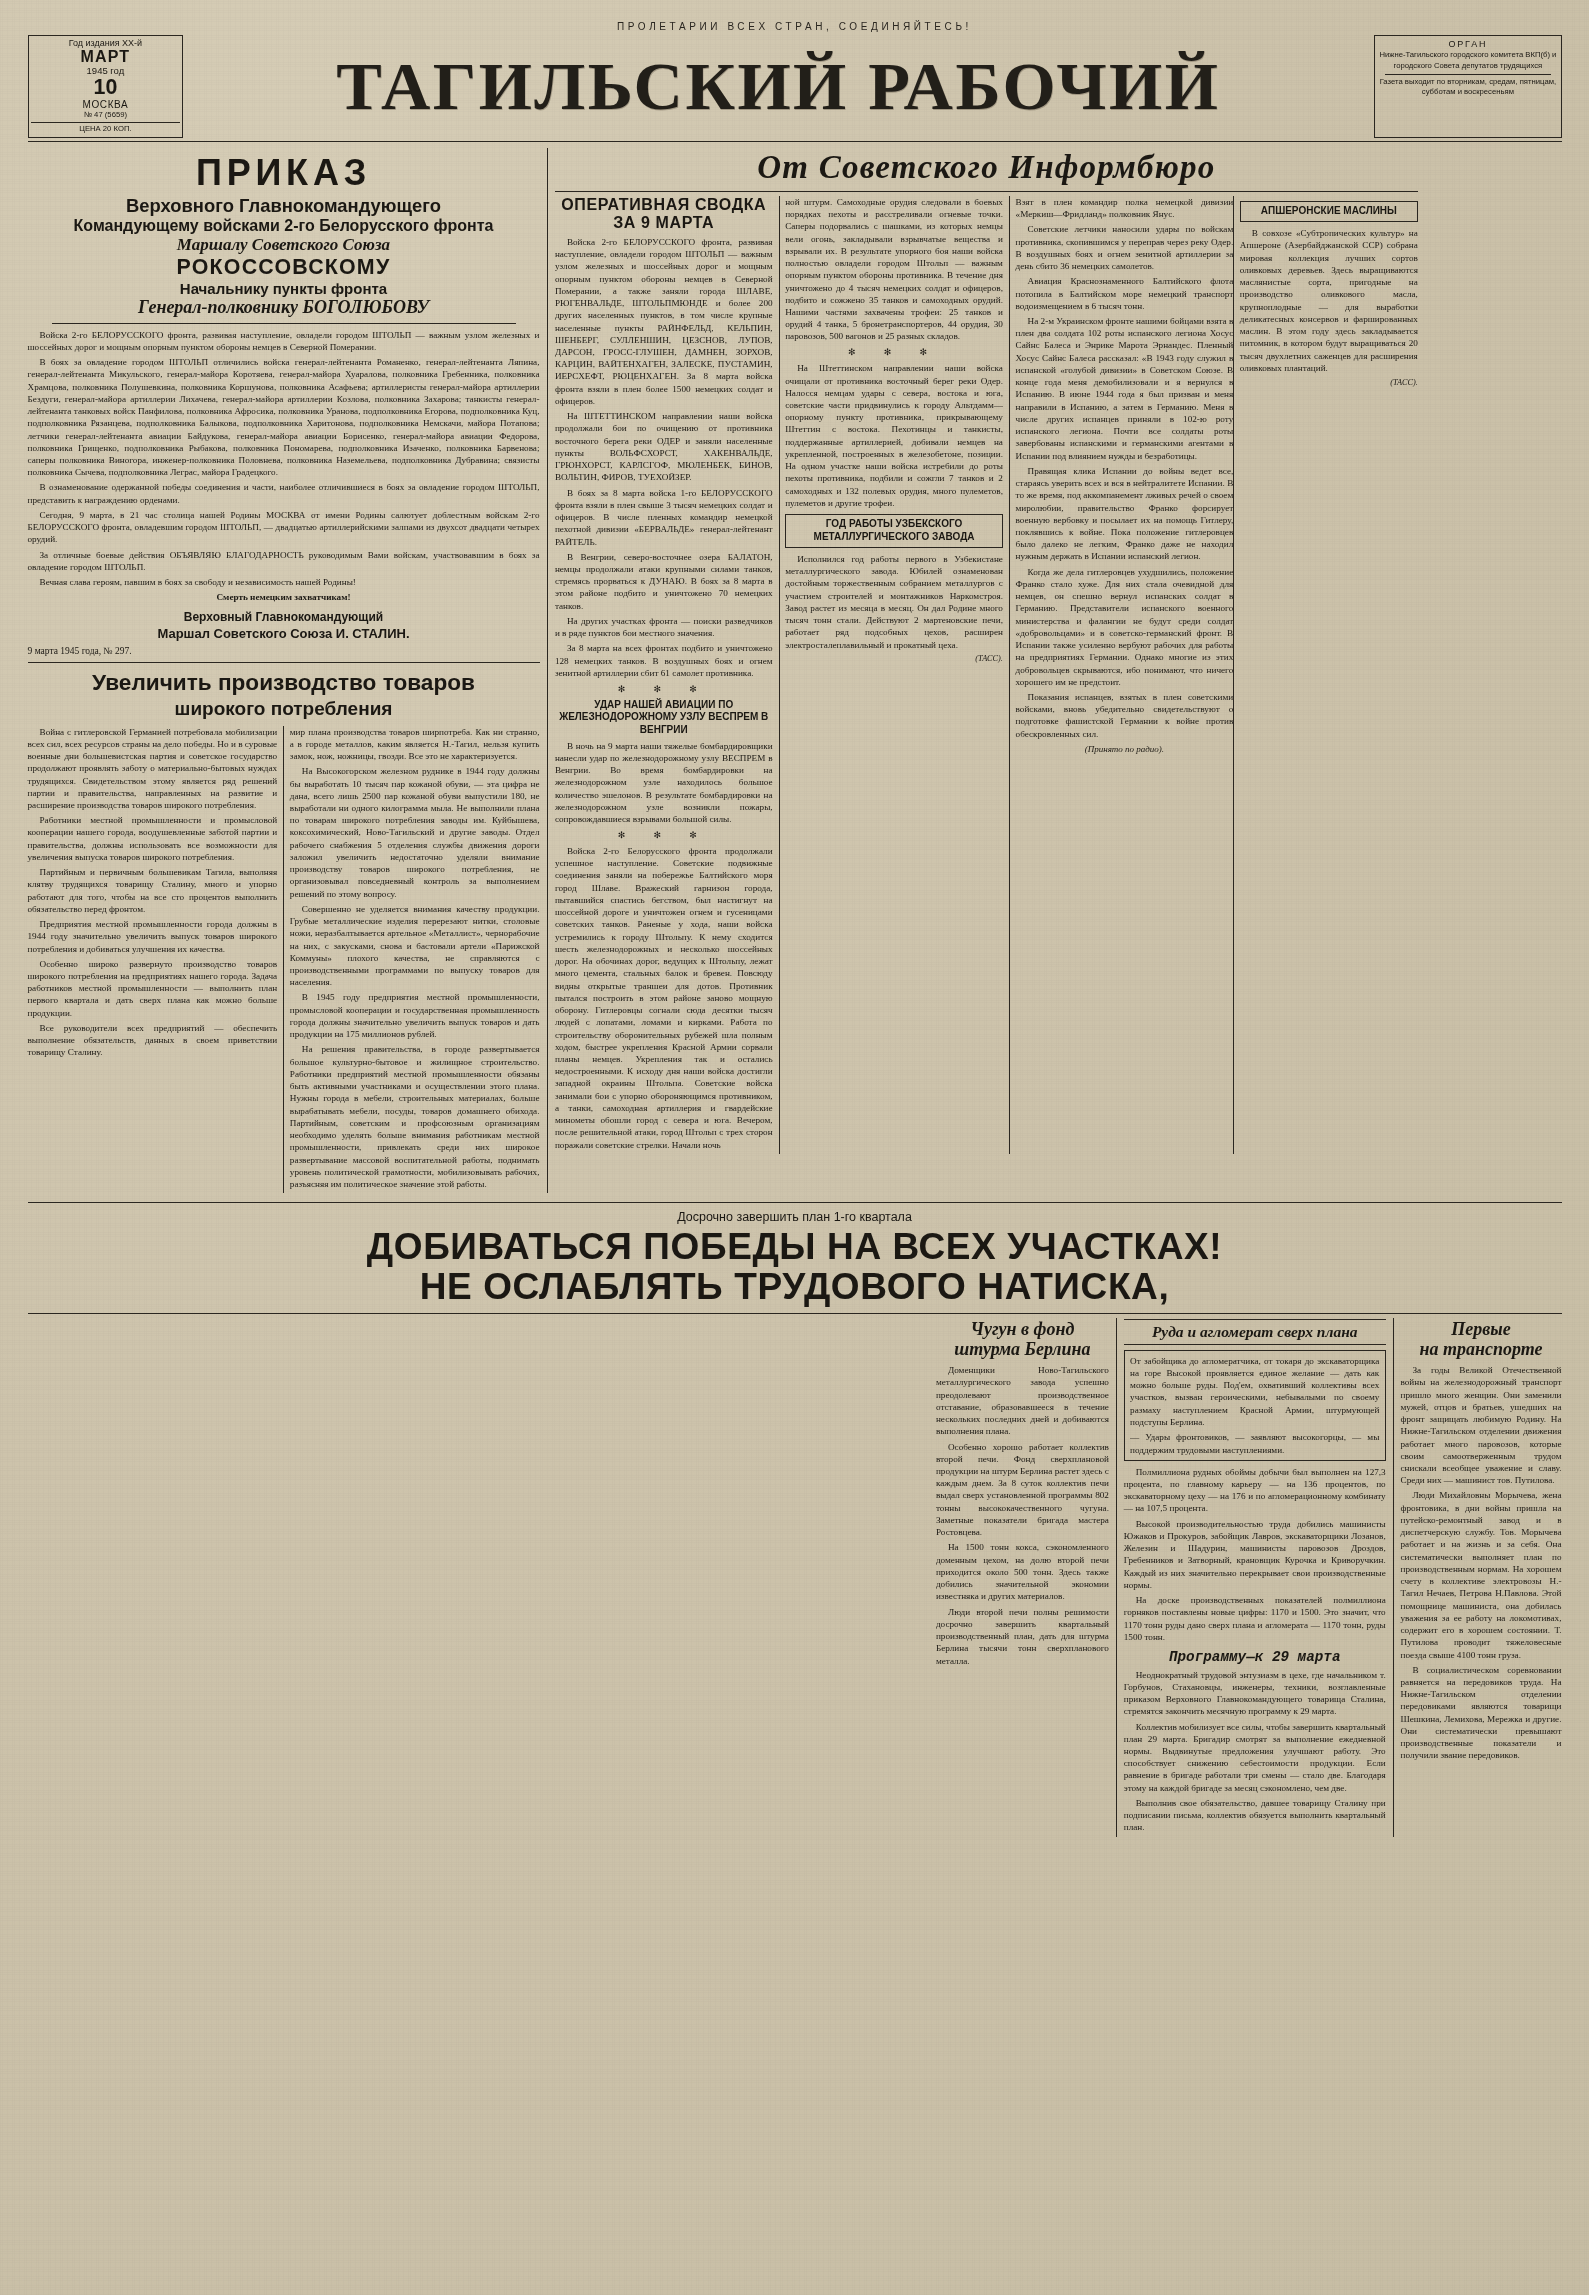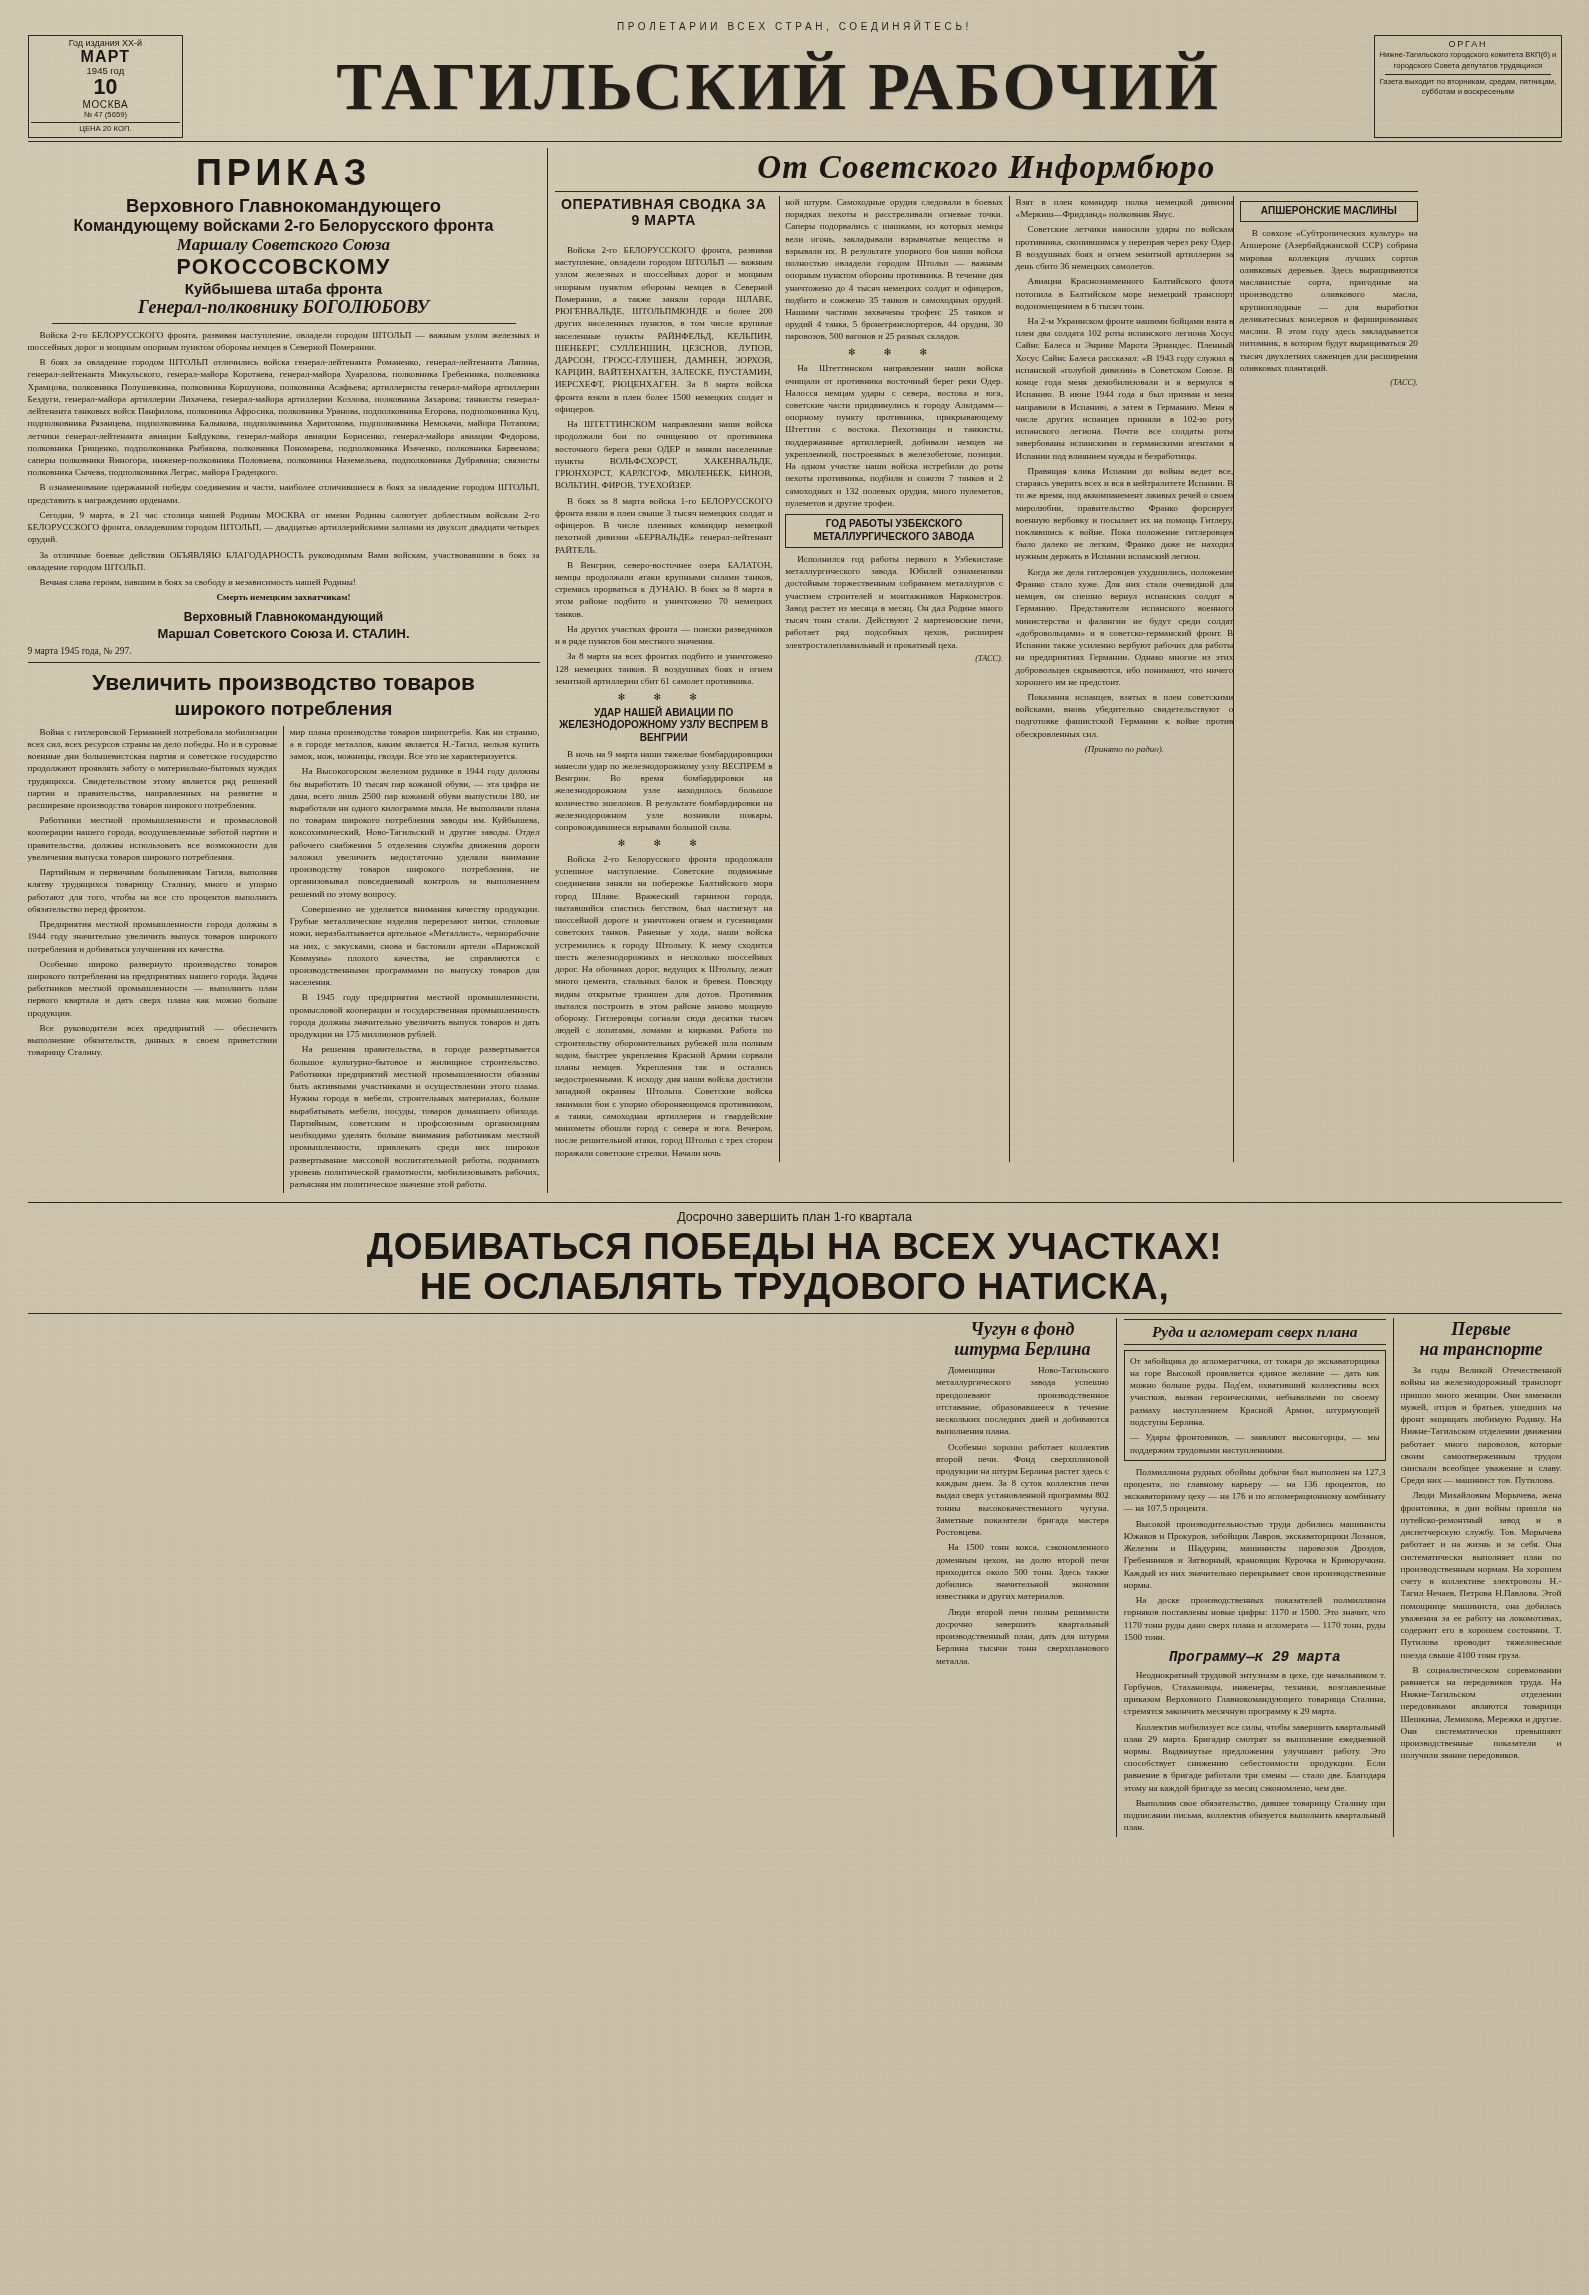--- a/index.html
+++ b/index.html
@@ -110,22 +110,22 @@
     font-size:22.6px;font-weight:bold;text-align:center;line-height:1.1;margin:8.3px 0 1.2px 0;
     font-family:"Liberation Sans", sans-serif;
   }
   .head2 .sub{font-size:19px;}
 
   .sovinfo{
     font-size:33px;font-style:italic;font-weight:bold;text-align:center;margin:1.2px 0 4.8px 0;
     font-family:"Liberation Serif", serif;letter-spacing:1.2px;
   }
   .opsvodka{
-    text-align:center;font-weight:bold;font-size:14px;font-family:"Liberation Sans",sans-serif;
-    letter-spacing:0.6px;margin-bottom:16px;
+    text-align:center;font-weight:bold;font-size:16px;font-family:"Liberation Sans",sans-serif;
+    letter-spacing:0.6px;margin-bottom:4px;
   }
   .subcols{display:flex;}
   .subcol{flex:1;padding:0 6px;}
   .subrule{width:0.6px;background:#2a2620;}
   .stars{text-align:center;letter-spacing:13px;font-size:9px;margin:4.8px 0;}
   .midhead{
     text-align:center;font-weight:bold;font-size:10px;line-height:1.25;margin:3.6px 0;
     font-family:"Liberation Sans",sans-serif;
   }
   .boxhead{
@@ -197,21 +197,21 @@
     </div>
 
     <div class="cols">
 
       <div class="colA">
         <div class="prikaz-title">ПРИКАЗ</div>
         <div class="prikaz-l2">Верховного Главнокомандующего</div>
         <div class="prikaz-l3">Командующему войсками 2-го Белорусского фронта</div>
         <div class="prikaz-l4">Маршалу Советского Союза</div>
         <div class="prikaz-l5">РОКОССОВСКОМУ</div>
-        <div class="prikaz-l6">Куйбышева штаба фронта</div>
+        <div class="prikaz-l6">Начальнику пункты фронта</div>
         <div class="prikaz-l7">Генерал-полковнику БОГОЛЮБОВУ</div>
         <div class="hr-thin"></div>
 
         <p class="body">Войска 2-го БЕЛОРУССКОГО фронта, развивая наступление, овладели городом ШТОЛЬП — важным узлом железных и шоссейных дорог и мощным опорным пунктом обороны немцев в Северной Померании.</p>
         <p class="body">В боях за овладение городом ШТОЛЬП отличились войска генерал-лейтенанта Романенко, генерал-лейтенанта Ляпина, генерал-лейтенанта Микульского, генерал-майора Коротяева, генерал-майора Хуаралова, полковника Гребенника, полковника Храмцова, полковника Полушевкина, полковника Коршунова, полковника Асафьева; артиллеристы генерал-майора артиллерии Бездуги, генерал-майора артиллерии Лихачева, генерал-майора артиллерии Козлова, полковника Захарова; танкисты генерал-лейтенанта танковых войск Панфилова, полковника Афросика, полковника Уранова, подполковника Егорова, подполковника Куц, подполковника Рязанцева, подполковника Балыкова, подполковника Харитонова, подполковника Немскачи, майора Потапова; летчики генерал-лейтенанта авиации Байдукова, генерал-майора авиации Борисенко, генерал-майора авиации Федорова, полковника Грищенко, подполковника Рыбакова, полковника Пономарева, подполковника Изаченко, полковника Барвенова; саперы полковника Виногора, инженер-полковника Половнева, полковника Наземельева, подполковника Дубравина; связисты полковника Сычева, подполковника Леграс, майора Градецкого.</p>
         <p class="body">В ознаменование одержанной победы соединения и части, наиболее отличившиеся в боях за овладение городом ШТОЛЬП, представить к награждению орденами.</p>
         <p class="body">Сегодня, 9 марта, в 21 час столица нашей Родины МОСКВА от имени Родины салютует доблестным войскам 2-го БЕЛОРУССКОГО фронта, овладевшим городом ШТОЛЬП, — двадцатью артиллерийскими залпами из двухсот двадцати четырех орудий.</p>
         <p class="body">За отличные боевые действия ОБЪЯВЛЯЮ БЛАГОДАРНОСТЬ руководимым Вами войскам, участвовавшим в боях за овладение городом ШТОЛЬП.</p>
         <p class="body">Вечная слава героям, павшим в боях за свободу и независимость нашей Родины!</p>
         <p class="body" style="text-align:center;font-weight:bold;text-indent:0">Смерть немецким захватчикам!</p>

